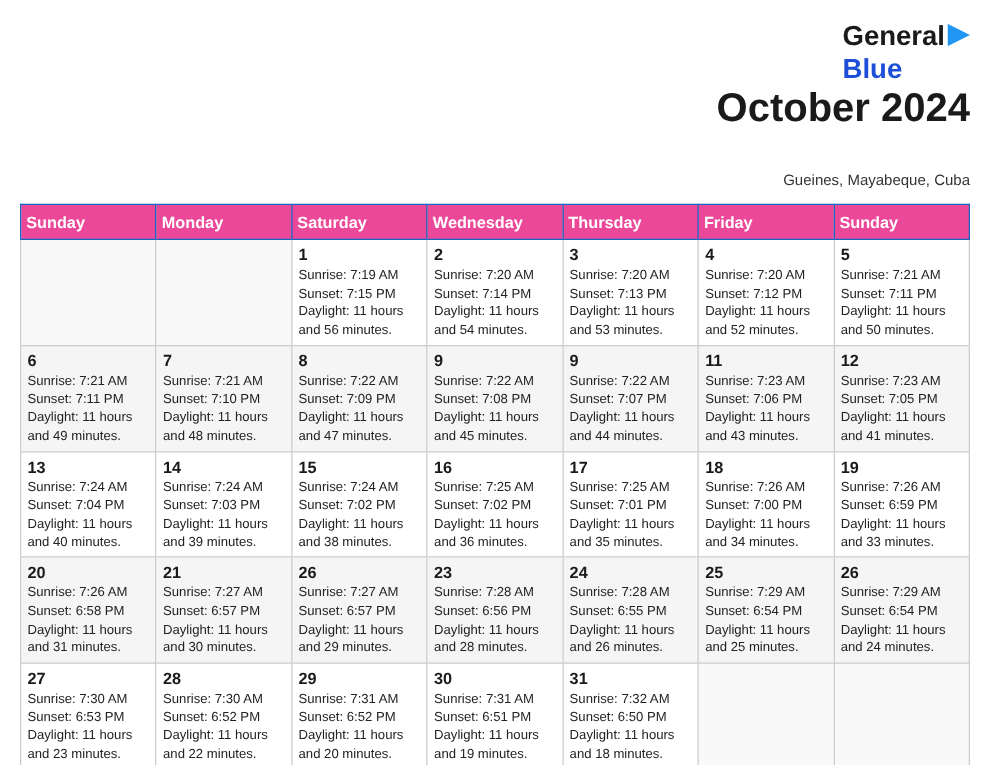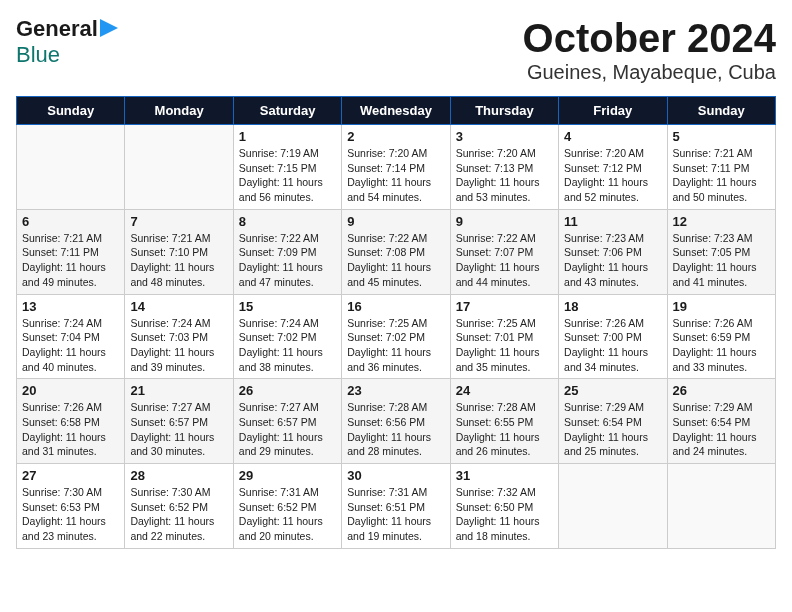--- a/index.html
+++ b/index.html
@@ -6,53 +6,55 @@
     body {
       font-family: Arial, sans-serif;
       background: #fff;
       width: 792px;
       min-height: 612px;
       padding: 16px;
     }
     .header {
       display: flex;
       justify-content: space-between;
-      align-items: flex-start;
+      align-items: flex-end;
       margin-bottom: 12px;
+      flex-direction: column;
     }
     .logo {
       display: flex;
       flex-direction: column;
       align-items: flex-start;
     }
     .logo-line {
       display: flex; align-items: center;
     }
     .title-area {
       text-align: right;
     }
     .month-title {
-      font-size: 40px;
+      font-size: 32px;
       font-weight: bold;
       color: #1a1a1a;
     }
     .subtitle {
-      font-size: 20px;
+      font-size: 12px;
       color: #333;
+      margin-top: 32px;
     }
     table {
       width: 100%;
       border-collapse: collapse;
       font-size: 11px;
     }
     thead tr th {
-      background: #0f172a;
+      background: #ec4899;
       color: #fff;
       padding: 6px 4px;
-      text-align: center;
+      text-align: left;
       font-size: 13px;
       font-weight: bold;
       border: 1px solid #1565c0;
     }
     tbody tr td {
       border: 1px solid #ccc;
       padding: 4px 5px;
       vertical-align: top;
       width: 107px;
       min-height: 70px;
@@ -81,21 +83,21 @@
 
 <div class="header">
   <div class="logo">
     <div class="logo-line">
       <span style="font-size:22px;font-weight:bold;color:#1a1a1a;">General</span>
       <svg width="18" height="18" viewBox="0 0 18 18" style="margin-left:2px;margin-top:-2px;">
         <polygon points="0,0 18,9 0,18" fill="#2196f3"></polygon>
       </svg>
     </div>
     <div>
-      <span style="font-size:22px;font-weight:normal;color:#0f766e;">Blue</span>
+      <span style="font-size:22px;font-weight:bold;color:#1d4ed8;">Blue</span>
     </div>
   </div>
   <div class="title-area">
     <div class="month-title">October 2024</div>
     <div class="subtitle">Gueines, Mayabeque, Cuba</div>
   </div>
 </div>
 
 <table>
   <thead>

